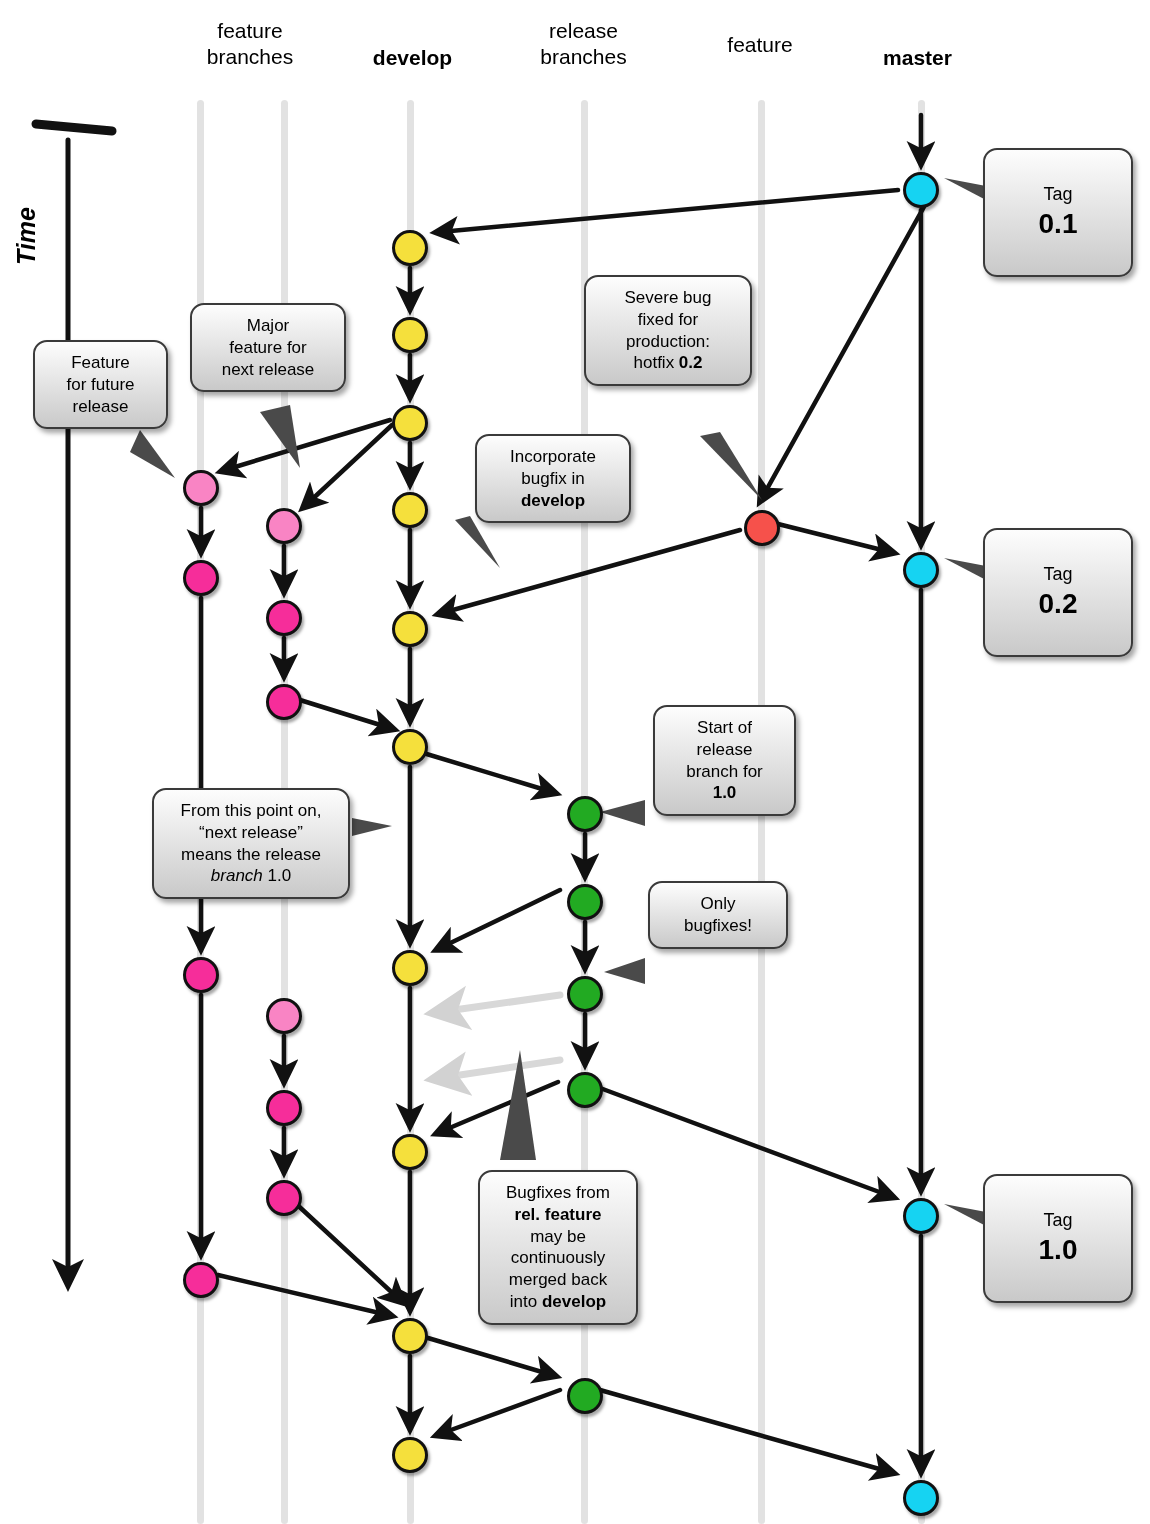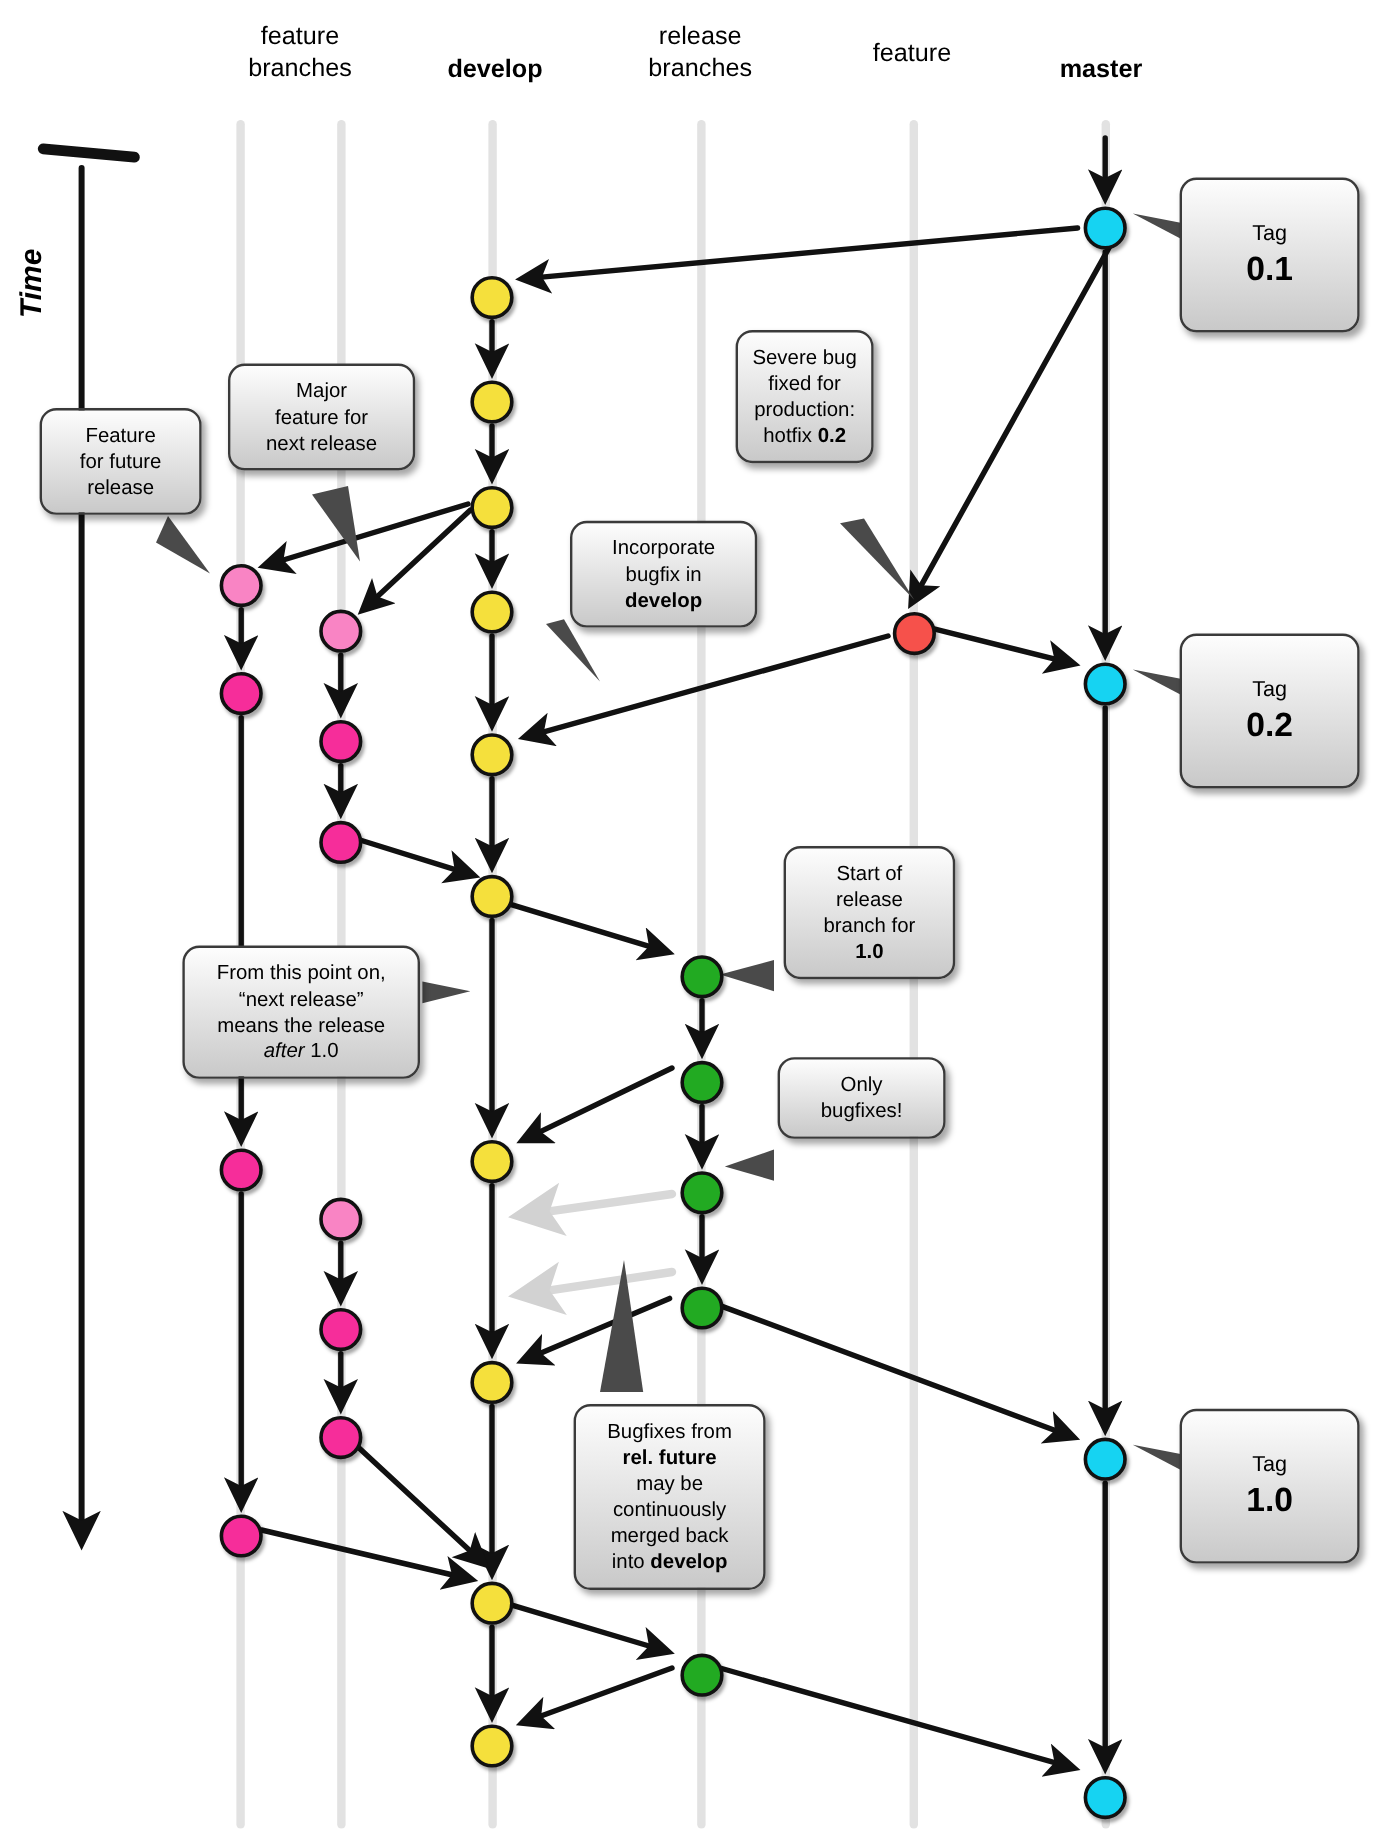--- a/index.html
+++ b/index.html
@@ -250,40 +250,40 @@
 release</div>
 
   <div class="bubble" style="left:190px; top:303px; width:156px;">Major
 feature for
 next release</div>
 
   <div class="bubble" style="left:475px; top:434px; width:156px;">Incorporate
 bugfix in
 <b>develop</b></div>
 
-  <div class="bubble" style="left:613px; top:275px; width:115px;">Severe bug
+  <div class="bubble" style="left:584px; top:275px; width:168px;">Severe bug
 fixed for
 production:
 hotfix <b>0.2</b></div>
 
   <div class="bubble" style="left:653px; top:705px; width:143px;">Start of
 release
 branch for
 <b>1.0</b></div>
 
   <div class="bubble" style="left:152px; top:788px; width:198px;">From this point on,
 “next release”
 means the release
-<i>after</i> 1.0</div>
+<i>branch</i> 1.0</div>
 
   <div class="bubble" style="left:648px; top:881px; width:140px;">Only
 bugfixes!</div>
 
   <div class="bubble" style="left:478px; top:1170px; width:160px;">Bugfixes from
-<b>rel. future</b>
+<b>rel. feature</b>
 may be
 continuously
 merged back
 into <b>develop</b></div>
 
   <div class="bubble tag" style="left:983px; top:148px; width:150px;">
     <span>Tag</span>
     <span class="tagnum">0.1</span>
   </div>
 

